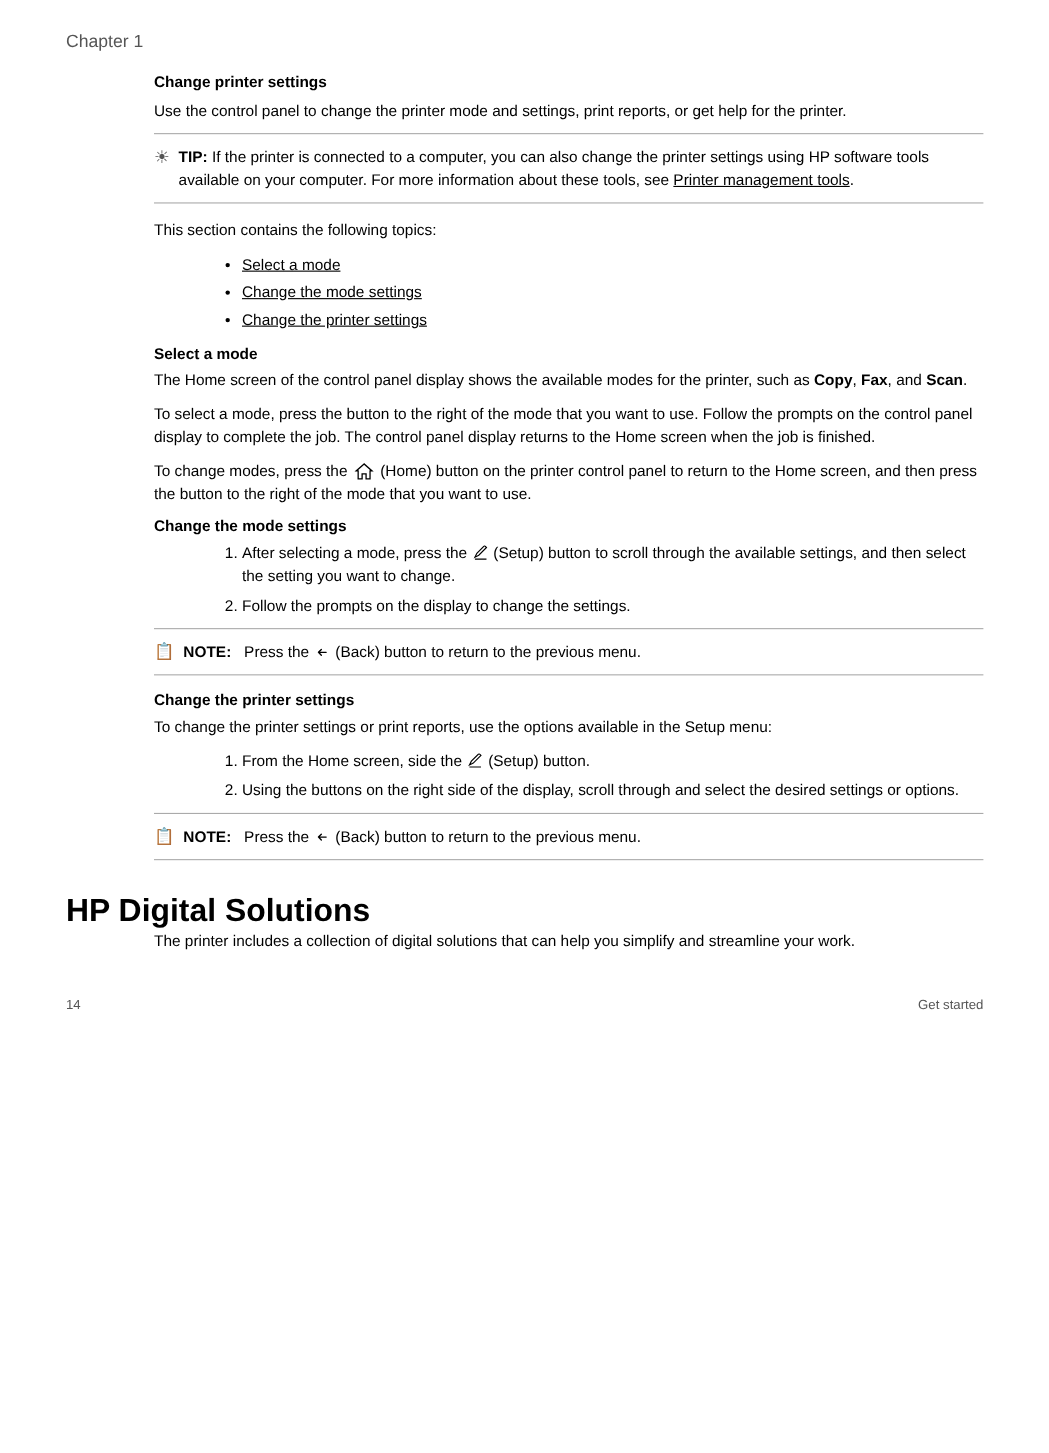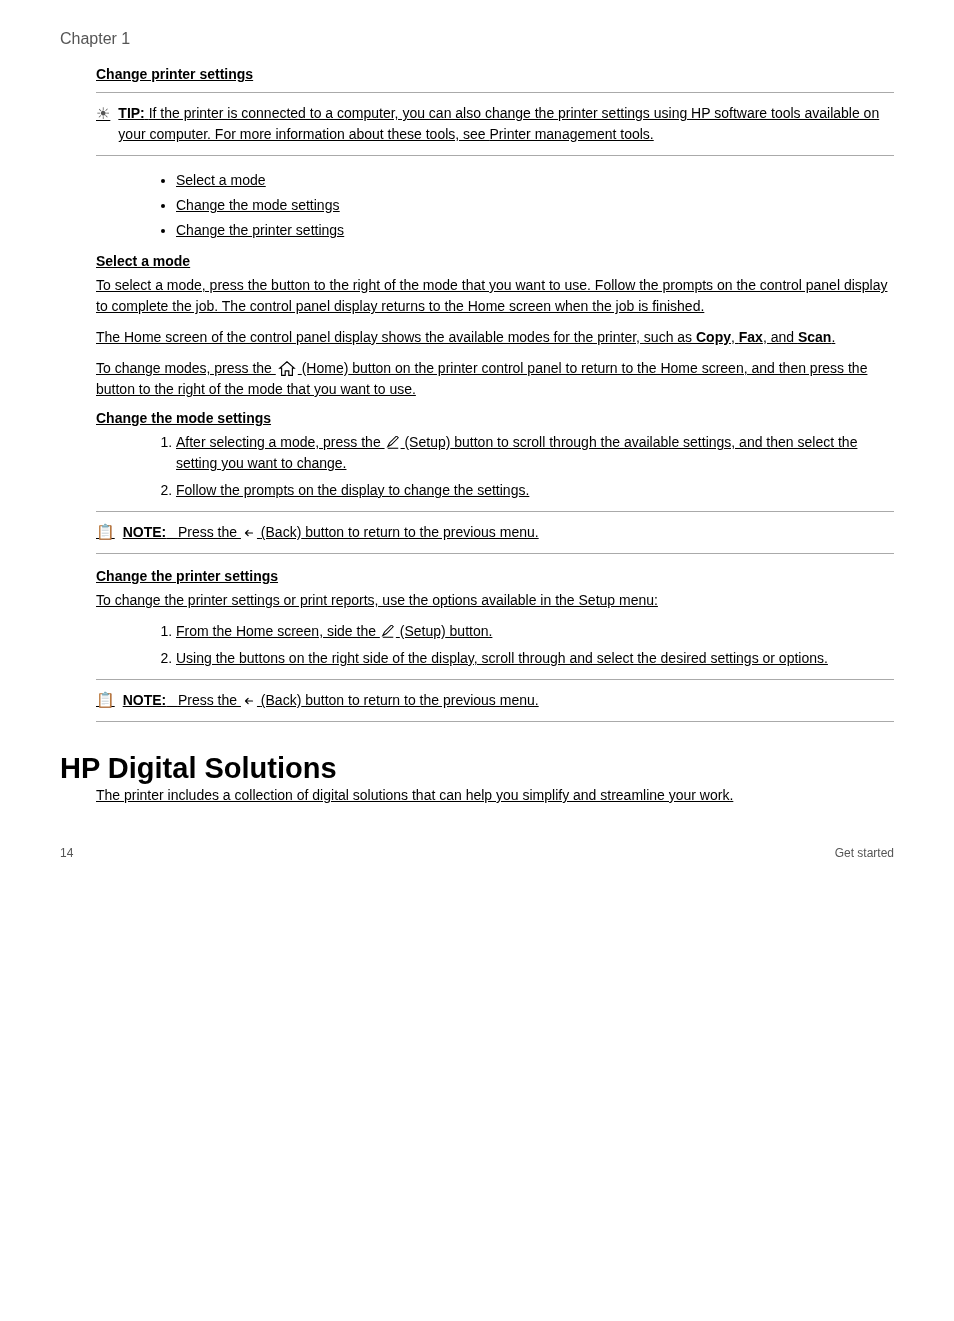--- a/index.html
+++ b/index.html
@@ -26,22 +26,21 @@
       font-weight: bold;
       font-size: 14px;
       margin-bottom: 6px;
     }
     .big-heading {
       font-size: 29px;
       font-weight: bold;
       margin-top: 30px;
     }
     .indent {
-      margin-left: 36px;
-      text-decoration: underline;
+      margin-left: 80px;
     }
     p {
       margin-bottom: 10px;
       line-height: 1.5;
     }
     .tip-box {
       border-top: 1px solid #aaa;
       border-bottom: 1px solid #aaa;
       padding: 10px 0;
       margin: 10px 0 14px 0;
@@ -130,43 +129,45 @@
       margin: 0 1px;
     }
   </style>
 </head>
 <body>
 
 <div class="chapter-label">Chapter 1</div>
 
 <div class="indent">
   <div class="section-heading">Change printer settings</div>
+  <p>Use the control panel to change the printer mode and settings, print reports, or get help for the printer.</p>
 
   <div class="tip-box">
     <span class="tip-icon">☀</span>
     <div class="tip-content">
       <strong>TIP:</strong>
       <span>If the printer is connected to a computer, you can also change the printer settings using HP software tools available on your computer. For more information about these tools, see </span><a href="#">Printer management tools</a><span>.</span>
     </div>
   </div>
 
+  <p>This section contains the following topics:</p>
 
   <ul>
     <li><a href="#">Select a mode</a></li>
     <li><a href="#">Change the mode settings</a></li>
     <li><a href="#">Change the printer settings</a></li>
   </ul>
 
   <div class="sub-heading">Select a mode</div>
 
-  <p>To select a mode, press the button to the right of the mode that you want to use. Follow the prompts on the control panel display to complete the job. The control panel display returns to the Home screen when the job is finished.</p>
-
   <p>
     <span>The Home screen of the control panel display shows the available modes for the printer, such as </span><strong>Copy</strong>, <strong>Fax</strong><span>, and </span><strong>Scan</strong><span>.</span>
   </p>
+
+  <p>To select a mode, press the button to the right of the mode that you want to use. Follow the prompts on the control panel display to complete the job. The control panel display returns to the Home screen when the job is finished.</p>
 
   <p>
     <span>To change modes, press the </span>
     
     <svg class="home-icon" viewBox="0 0 20 20" xmlns="http://www.w3.org/2000/svg">
       <path d="M10 2 L2 9 L4 9 L4 17 L8 17 L8 12 L12 12 L12 17 L16 17 L16 9 L18 9 Z" fill="none" stroke="#000" stroke-width="1.3"></path>
     </svg>
     <span>(Home)</span><span> button on the printer control panel to return to the Home screen, and then press the button to the right of the mode that you want to use.</span>
   </p>
 

